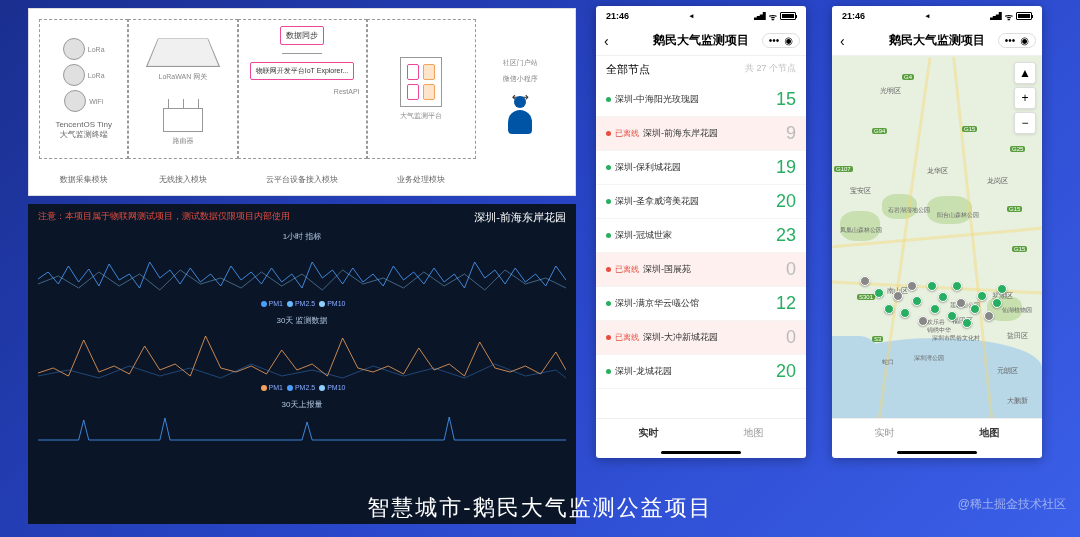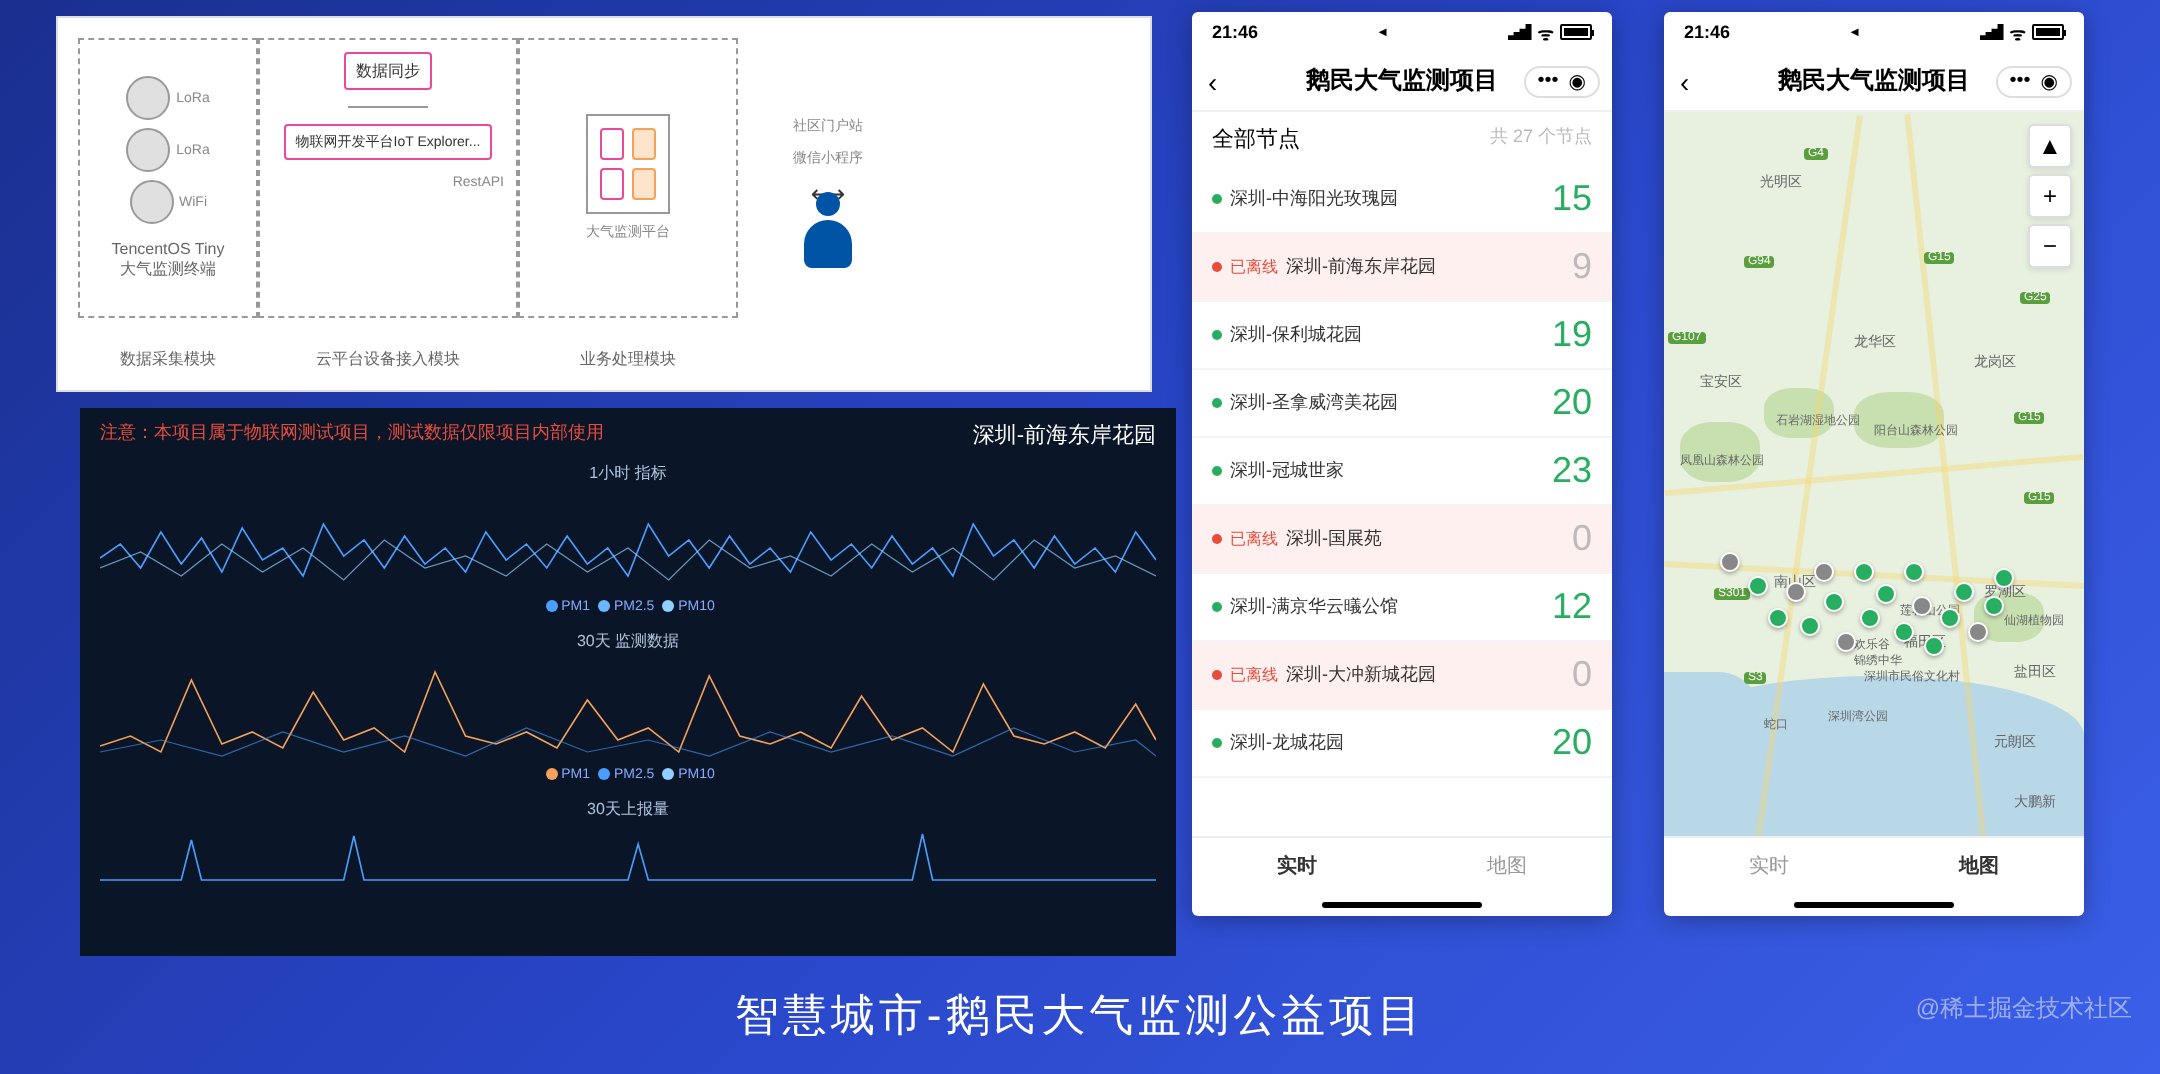--- a/index.html
+++ b/index.html
@@ -41,23 +41,23 @@
 .router-box { width: 40px; height: 24px; border: 1px solid #999; position: relative; }
 .router-box::before { content:''; position:absolute; top:-10px; left:4px; width:1px; height:10px; background:#999; box-shadow: 15px 0 #999, 30px 0 #999; }
 .person-icon { width: 24px; height: 24px; background: #0054a6; border-radius: 50% 50% 4px 4px; position: relative; }
 .person-icon::before { content:''; position:absolute; top:-14px; left:6px; width:12px; height:12px; background:#0054a6; border-radius:50%; }
 .conn-label { font-size: 7px; color: #888; }
 
 
 .dashboard {
   position: absolute;
   top: 204px;
-  left: 40px;
+  left: 28px;
   width: 548px;
-  height: 274px;
+  height: 320px;
   background: #0a1628;
   color: #fff;
   font-size: 9px;
   padding: 6px 10px;
   overflow: hidden;
 }
 .dash-warning { color: #e74c3c; font-size: 9px; }
 .dash-title { float: right; color: #fff; font-size: 11px; }
 .dash-subtitle { text-align: center; color: #b0c4de; font-size: 8px; margin-top: 8px; }
 .chart-area { width: 100%; height: 54px; position: relative; margin-top: 2px; }
@@ -145,20 +145,30 @@
           <span class="conn-label">LoRa</span>
         </div>
       <div style="display:flex;align-items:center;gap:3px;">
           <div class="sensor-dot"></div>
           <span class="conn-label">WiFi</span>
         </div>
       <div class="arch-label" style="white-space:pre-line;text-align:center">TencentOS Tiny
 大气监测终端</div>
     </div>
     <div class="arch-label">数据采集模块</div>
+  </div>
+  <div class="arch-col c2">
+    <div class="arch-dashed">
+      <div class="gateway-box"></div>
+      <div class="conn-label">LoRaWAN 网关</div>
+      <div style="height:18px"></div>
+      <div class="router-box"></div>
+      <div class="conn-label">路由器</div>
+    </div>
+    <div class="arch-label">无线接入模块</div>
   </div>
   <div class="arch-col c3">
     <div class="arch-dashed" style="justify-content:flex-start;gap:8px;">
       <div class="arch-node-box">数据同步</div>
       <div style="height:1px;width:40px;border-top:1px solid #999"></div>
       <div class="arch-node-box" style="font-size:7px">物联网开发平台IoT Explorer...</div>
       <div class="conn-label" style="align-self:flex-end">RestAPI</div>
     </div>
     <div class="arch-label">云平台设备接入模块</div>
   </div>

